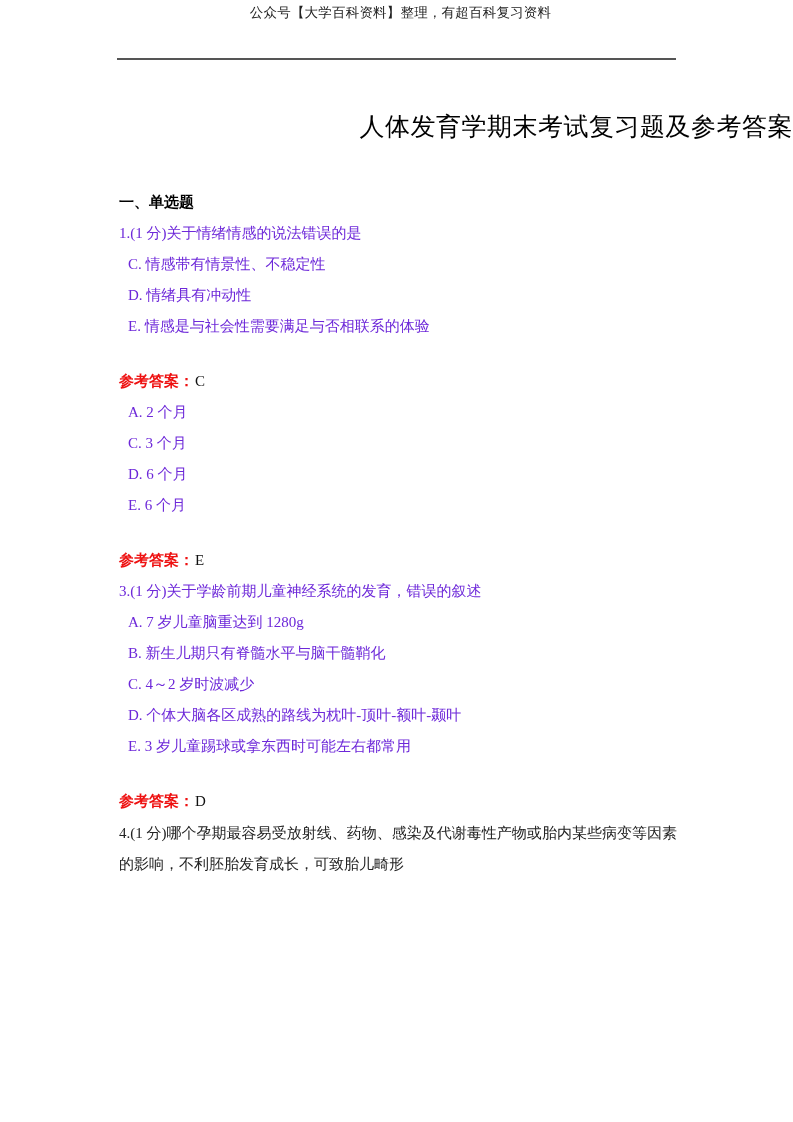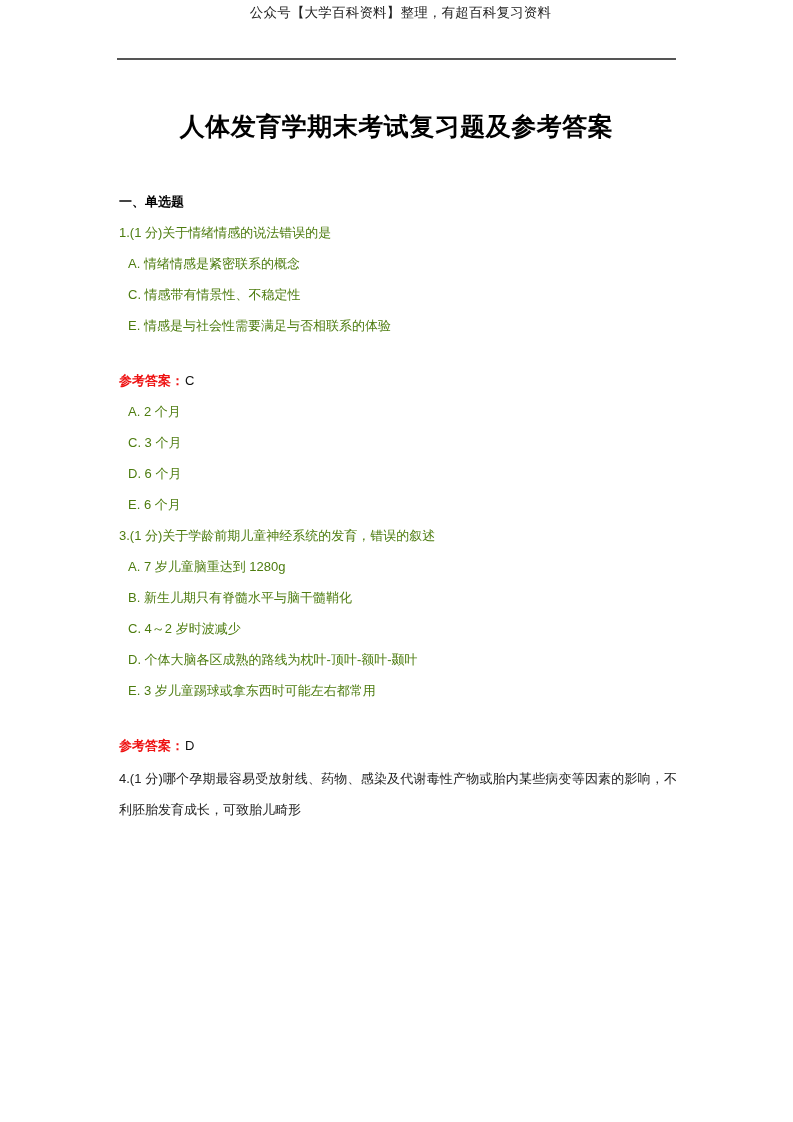--- a/index.html
+++ b/index.html
@@ -7,62 +7,65 @@
   .page-header {
     position: absolute; top: 4px; left: 4px; width: 793px; text-align: center;
     font-family: "DejaVu Serif", "Liberation Serif", serif; font-size: 13.5px; color: #222;
     letter-spacing: 0.2px;
   }
   .header-rule {
     position: absolute; top: 58px; left: 117px; width: 559px; height: 0;
     border-top: 2px solid #555;
   }
   .doc-title {
-    position: absolute; top: 110px; left: 0; width: 793px; text-align: center;
-    font-family: "DejaVu Sans", "Liberation Sans", sans-serif; font-weight: bold;
+    position: absolute; top: 110px; left: 0; width: 793px; text-align: right;
+    font-family: "DejaVu Sans", "Liberation Sans", sans-serif; font-weight: normal;
     font-size: 25px; color: #000; letter-spacing: 0.5px;
   }
   .content {
     position: absolute; top: 188px; left: 119px; width: 558px;
-    font-family: Liberation Sans, sans-serif; font-size: 13px;
+    font-family: Liberation Serif, serif; font-size: 15px;
   }
   .section-title { font-weight: bold; height: 31px; line-height: 28px; color: #000; }
-  .line { height: 31px; line-height: 28px; white-space: nowrap; color: #4d7c0f; }
+  .line { height: 31px; line-height: 28px; white-space: nowrap; color: #6d28d9; }
   .question-stem { line-height: 31px; color: #222; text-align: justify; }
   .option { padding-left: 9px; }
   .answer { height: 31px; line-height: 28px; margin-top: 24px; }
   .answer-label { color: #ee1111; font-weight: bold; }
   .answer-value { color: #111; margin-left: 1px; }
 </style>
 </head>
 <body>
 
 <div class="page-header">公众号【大学百科资料】整理，有超百科复习资料</div>
 <div class="header-rule"></div>
 
 <div class="doc-title">人体发育学期末考试复习题及参考答案</div>
 
 <div class="content">
   <div class="section-title">一、单选题</div>
 
   <div>
     <div class="line">1.(1 分)关于情绪情感的说法错误的是</div>
-    <div class="line option">A. 情绪情感是紧密联系的概念</div>
     <div class="line option">C. 情感带有情景性、不稳定性</div>
+    <div class="line option">D. 情绪具有冲动性</div>
     <div class="line option">E. 情感是与社会性需要满足与否相联系的体验</div>
     <div class="answer">
       <span class="answer-label">参考答案：</span><span class="answer-value">C</span>
     </div>
   </div>
 
   <div>
     <div class="line option">A. 2 个月</div>
     <div class="line option">C. 3 个月</div>
     <div class="line option">D. 6 个月</div>
     <div class="line option">E. 6 个月</div>
+    <div class="answer">
+      <span class="answer-label">参考答案：</span><span class="answer-value">E</span>
+    </div>
   </div>
 
   <div>
     <div class="line">3.(1 分)关于学龄前期儿童神经系统的发育，错误的叙述</div>
     <div class="line option">A. 7 岁儿童脑重达到 1280g</div>
     <div class="line option">B. 新生儿期只有脊髓水平与脑干髓鞘化</div>
     <div class="line option">C. 4～2 岁时波减少</div>
     <div class="line option">D. 个体大脑各区成熟的路线为枕叶-顶叶-额叶-颞叶</div>
     <div class="line option">E. 3 岁儿童踢球或拿东西时可能左右都常用</div>
     <div class="answer">

